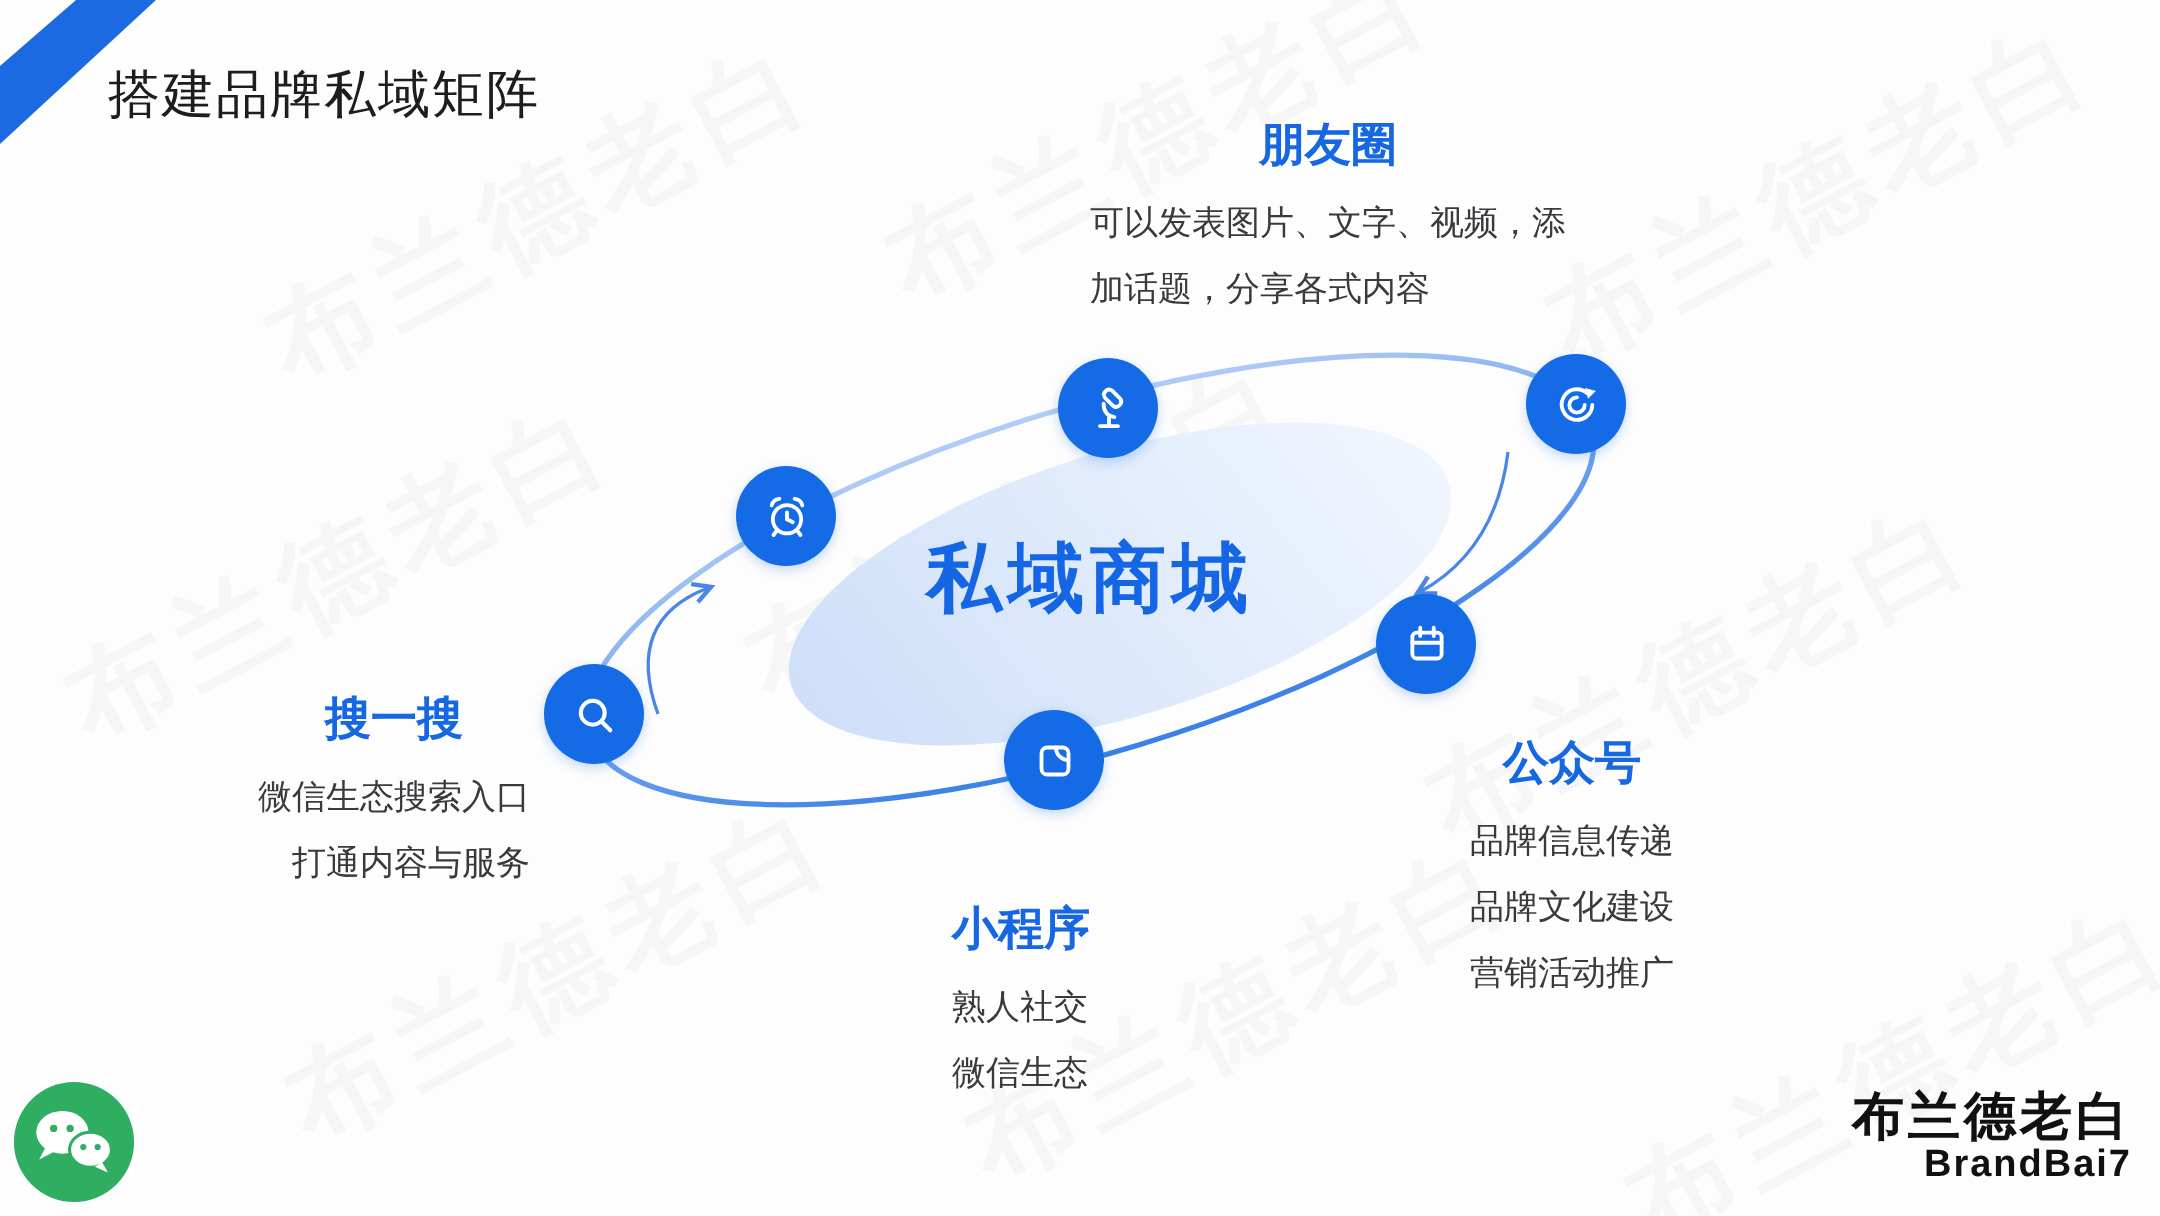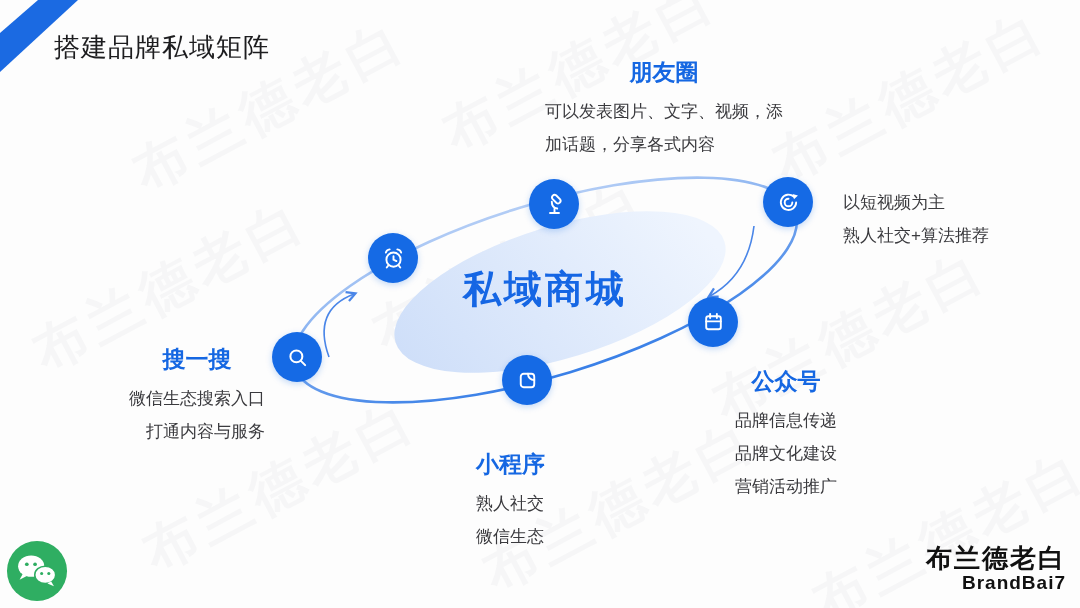--- a/index.html
+++ b/index.html
@@ -155,24 +155,20 @@
   <div class="block" style="left:545px;top:57px">
     <div class="hd">朋友圈</div>
     <div class="bd">
       <div>可以发表图片、文字、视频，添</div>
       <div>加话题，分享各式内容</div>
     </div>
   </div>
 
 
   <div class="block" style="left:843px;top:178px">
-    <div class="bd">
-      <div>以短视频为主</div>
-      <div>熟人社交+算法推荐</div>
-    </div>
   </div>
 
   <div class="block align-right" style="right:815px;top:344px">
     <div class="hd">搜一搜</div>
     <div class="bd">
       <div>微信生态搜索入口</div>
       <div>打通内容与服务</div>
     </div>
   </div>
 

